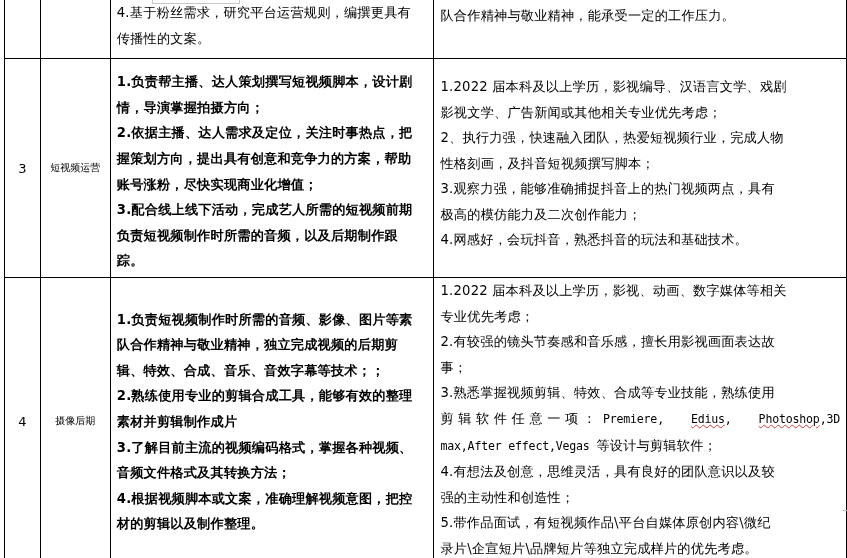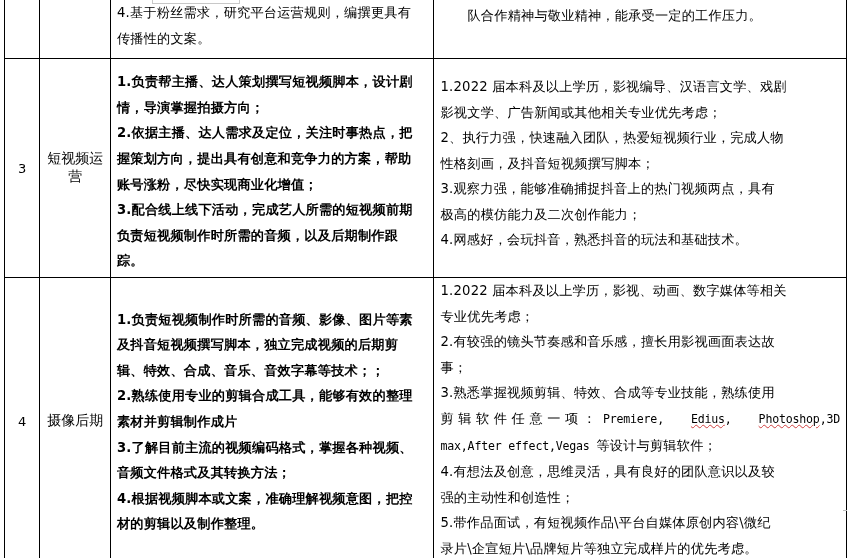--- a/index.html
+++ b/index.html
@@ -1,21 +1,21 @@
 <!DOCTYPE html>
 <html><head>
 <meta charset="utf-8">
 <style>
   html, body { margin:0; padding:0; background:#ffffff; }
   body { width:847px; height:558px; overflow:hidden; position:relative;
          font-family:"DejaVu Sans", sans-serif; color:#000; }
   .tbl { position:absolute; left:4px; top:-2px; border-collapse:collapse; table-layout:fixed; }
   .tbl td { border:1.5px solid #000; vertical-align:middle; padding:0; }
   .c-no { width:44px; text-align:center; font-size:13px; }
-  .c-pos { width:90px; text-align:center; font-size:14px; }
+  .c-pos { width:90px; text-align:center; font-size:10px; }
   .c-duty { width:328px; }
   .c-req { width:374px; }
   .cell-text { padding:3px 6px 3px 6px; font-size:13.2px; line-height:25.6px; letter-spacing:0.2px; }
   .line { display:block; white-space:nowrap; }
   .spell { text-decoration: underline wavy #d04040; text-decoration-thickness:1px;margin-left:27px; }
   .top-row td { vertical-align:top; }
   .r0 { height:60px; }
   .r1 { height:219px; }
   .r2 { height:276px; }
   .mono { font-family:"DejaVu Sans Mono", monospace; font-size:11.6px; letter-spacing:-0.2px; }
@@ -33,21 +33,21 @@
       <tr class="r0 top-row">
     <td class="c-no"></td>
     <td class="c-pos"></td>
     <td class="c-duty">
       <div class="cell-text" style="padding-top:1px;">
         <span class="line">4.基于粉丝需求，研究平台运营规则，编撰更具有</span>
         <span class="line">传播性的文案。</span>
       </div>
     </td>
     <td class="c-req">
-      <div class="cell-text" style="padding-top:4px;margin-left:27px;">
+      <div class="cell-text" style="padding-top:4px;">
         <span class="line">队合作精神与敬业精神，能承受一定的工作压力。</span>
       </div>
     </td>
   </tr>
 
   <tr class="r1">
     <td class="c-no">3</td>
     <td class="c-pos">短视频运营</td>
     <td class="c-duty">
       <div class="cell-text" style="padding-top:10px;font-weight:bold;">
@@ -73,21 +73,21 @@
       </div>
     </td>
   </tr>
 
   <tr class="r2">
     <td class="c-no">4</td>
     <td class="c-pos">摄像后期</td>
     <td class="c-duty">
       <div class="cell-text" style="padding-top:4px;font-weight:bold;">
         <span class="line">1.负责短视频制作时所需的音频、影像、图片等素</span>
-        <span class="line">及抖音短视频撰写脚本，独立完成视频的后期剪</span>
+        <span class="line">队合作精神与敬业精神，独立完成视频的后期剪</span>
         <span class="line">辑、特效、合成、音乐、音效字幕等技术；；</span>
         <span class="line">2.熟练使用专业的剪辑合成工具，能够有效的整理</span>
         <span class="line">素材并剪辑制作成片</span>
         <span class="line">3.了解目前主流的视频编码格式，掌握各种视频、</span>
         <span class="line">音频文件格式及其转换方法；</span>
         <span class="line">4.根据视频脚本或文案，准确理解视频意图，把控</span>
         <span class="line">材的剪辑以及制作整理。</span>
       </div>
     </td>
     <td class="c-req">

